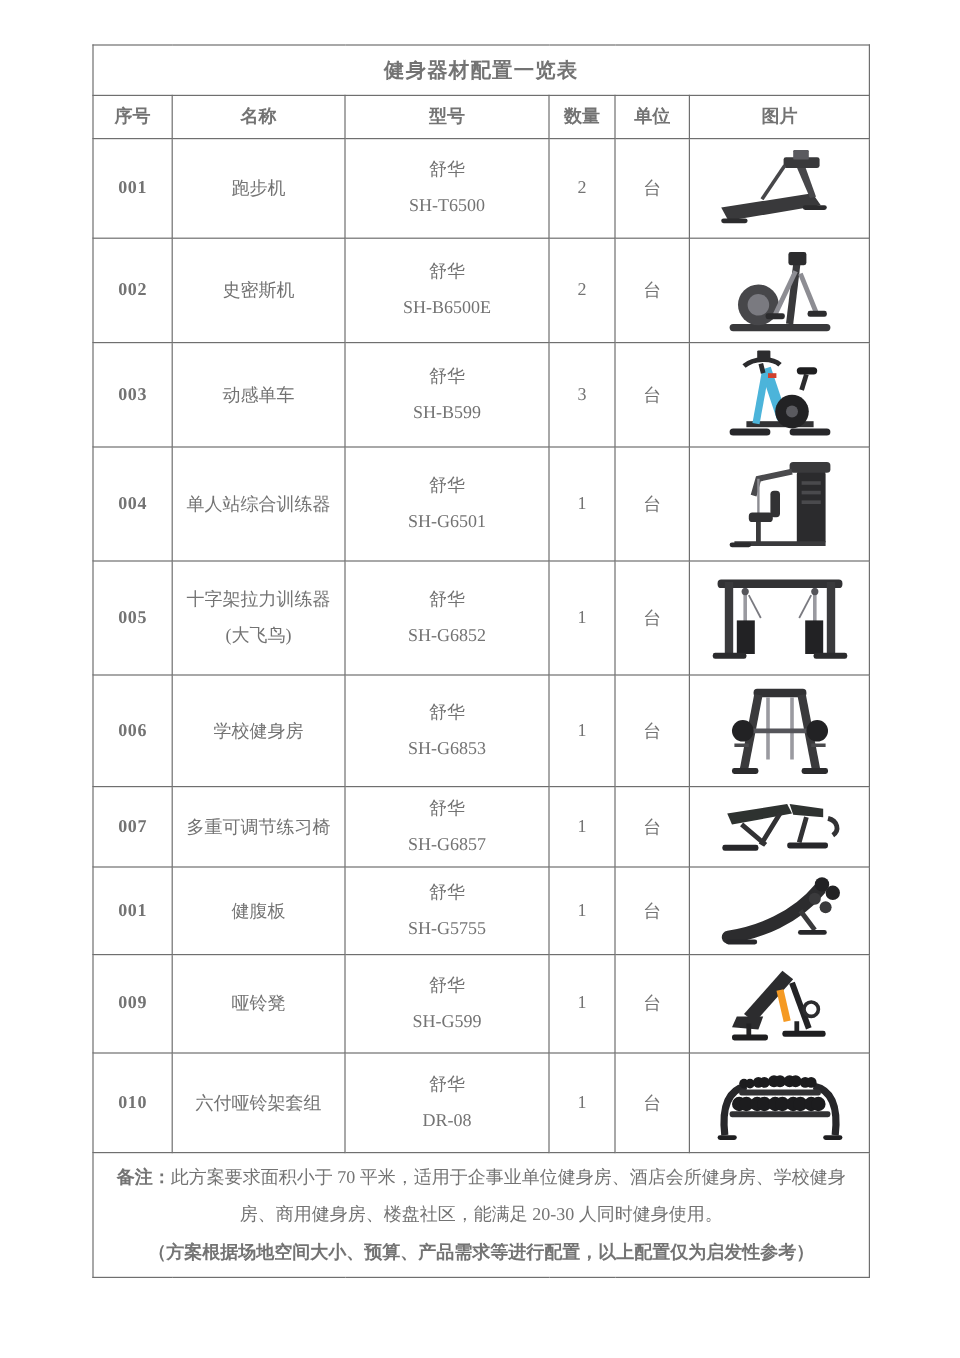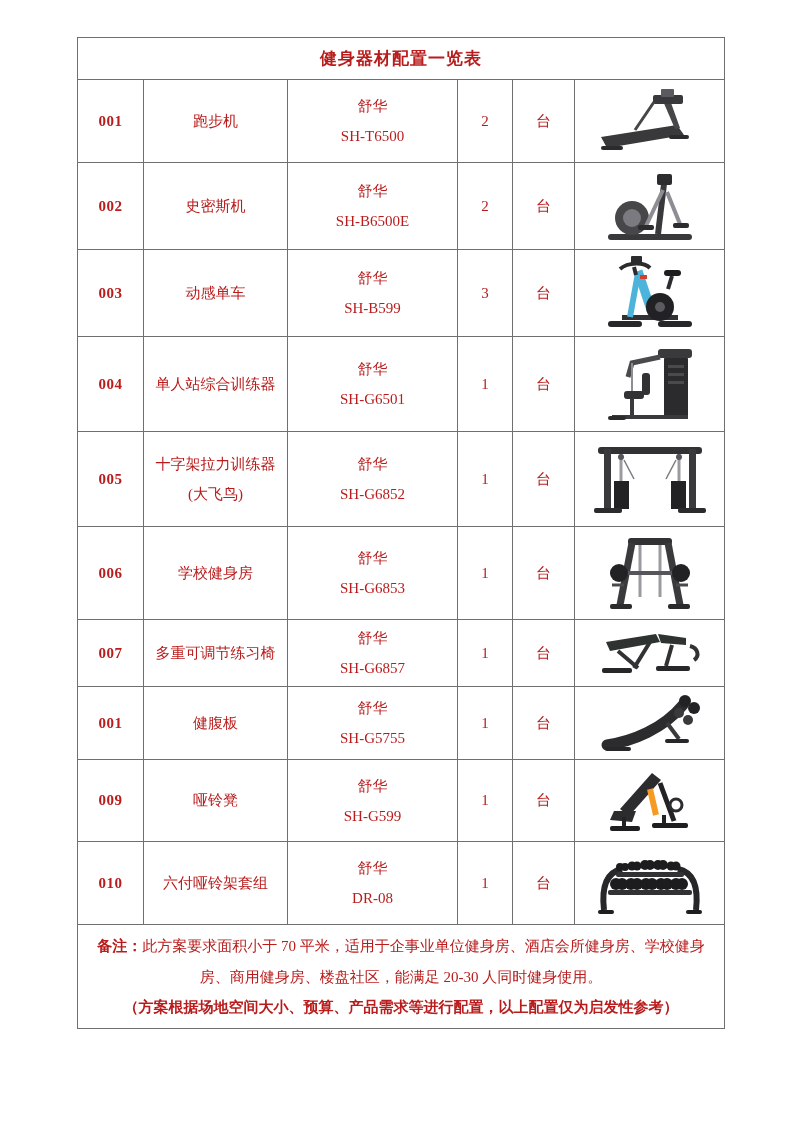--- a/index.html
+++ b/index.html
@@ -1,19 +1,19 @@
 <!DOCTYPE html>
 <html><head>
 <meta charset="utf-8">
 <style>
   * { margin:0; padding:0; box-sizing:border-box; }
   html,body { background:#ffffff; }
   .page {
     position:relative; width:800px; height:1132px; background:#ffffff;
-    font-family:"Liberation Serif","DejaVu Serif",serif; color:#b91c1c;
+    font-family:"Liberation Serif","DejaVu Serif",serif; color:#737373;
     overflow:hidden;
   }
   table.cfg {
     position:absolute; left:77px; top:37px; width:647px;
     border-collapse:collapse; table-layout:fixed;
   }
   table.cfg td, table.cfg th { border:1px solid #6f6f6f; text-align:center; vertical-align:middle; padding:0; }
   .title-cell { font-size:17px; font-weight:bold; height:42px; letter-spacing:1px; }
   th { font-size:15px; font-weight:bold; height:36px; }
   td { font-size:15px; }
@@ -41,20 +41,28 @@
       <col style="width:55px">
         <col style="width:62px">
         <col style="width:150px">
     </colgroup>
 
     <tbody>
         <tr>
       <td class="title-cell" colspan="6">健身器材配置一览表</td>
     </tr>
 
+    <tr>
+      <th>序号</th>
+      <th>名称</th>
+      <th>型号</th>
+      <th>数量</th>
+      <th>单位</th>
+      <th>图片</th>
+    </tr>
 
     <tr class="h-r1">
       <td class="no-cell">001</td>
       <td class="name-cell">跑步机</td>
       <td class="model-cell">
         <div>舒华</div>
         <div>SH-T6500</div>
       </td>
       <td>2</td>
       <td>台</td>

